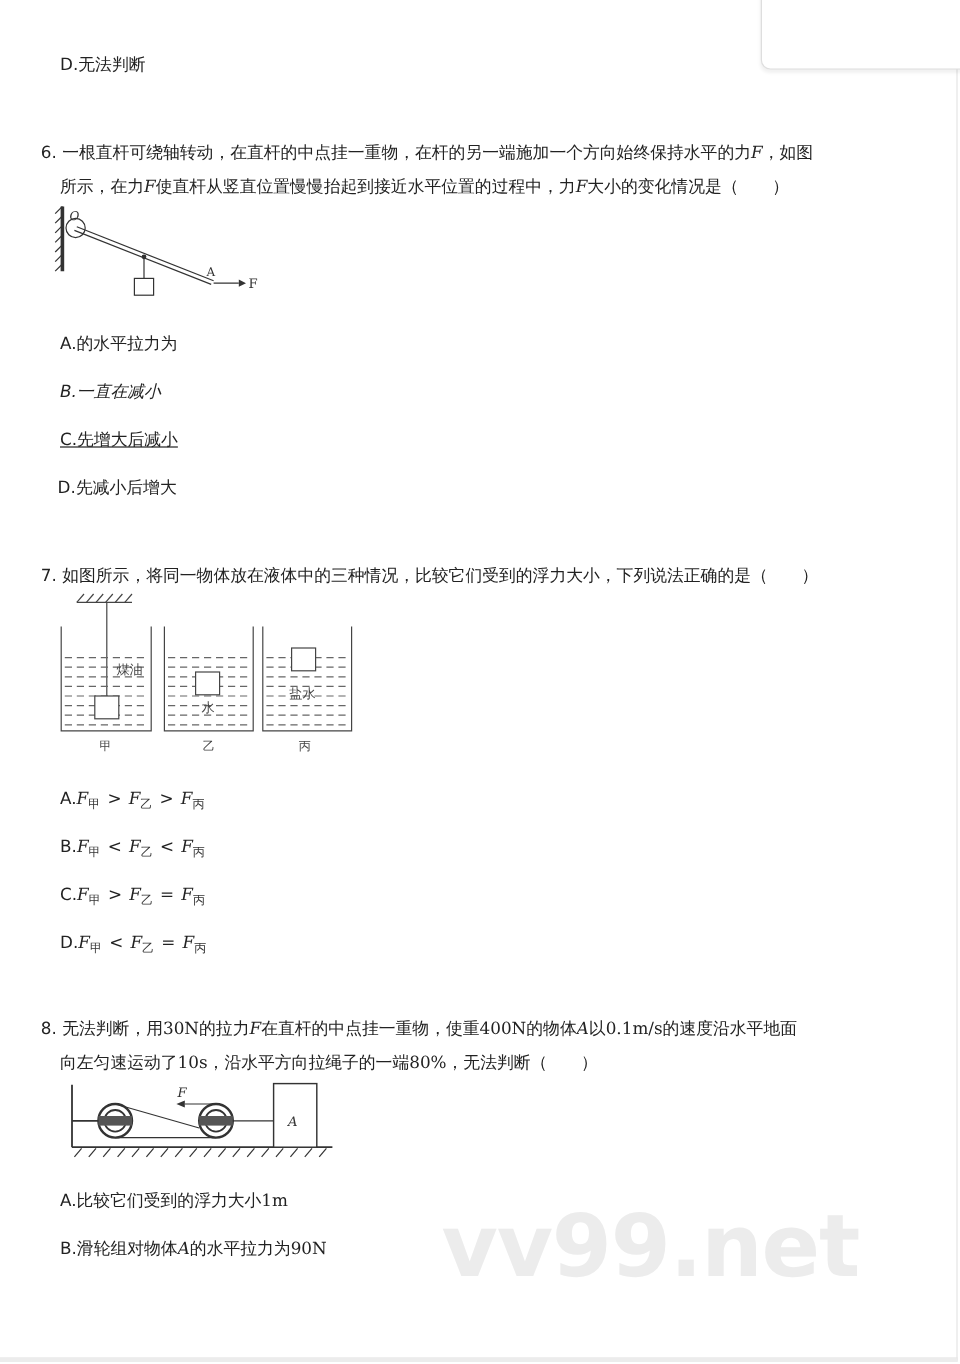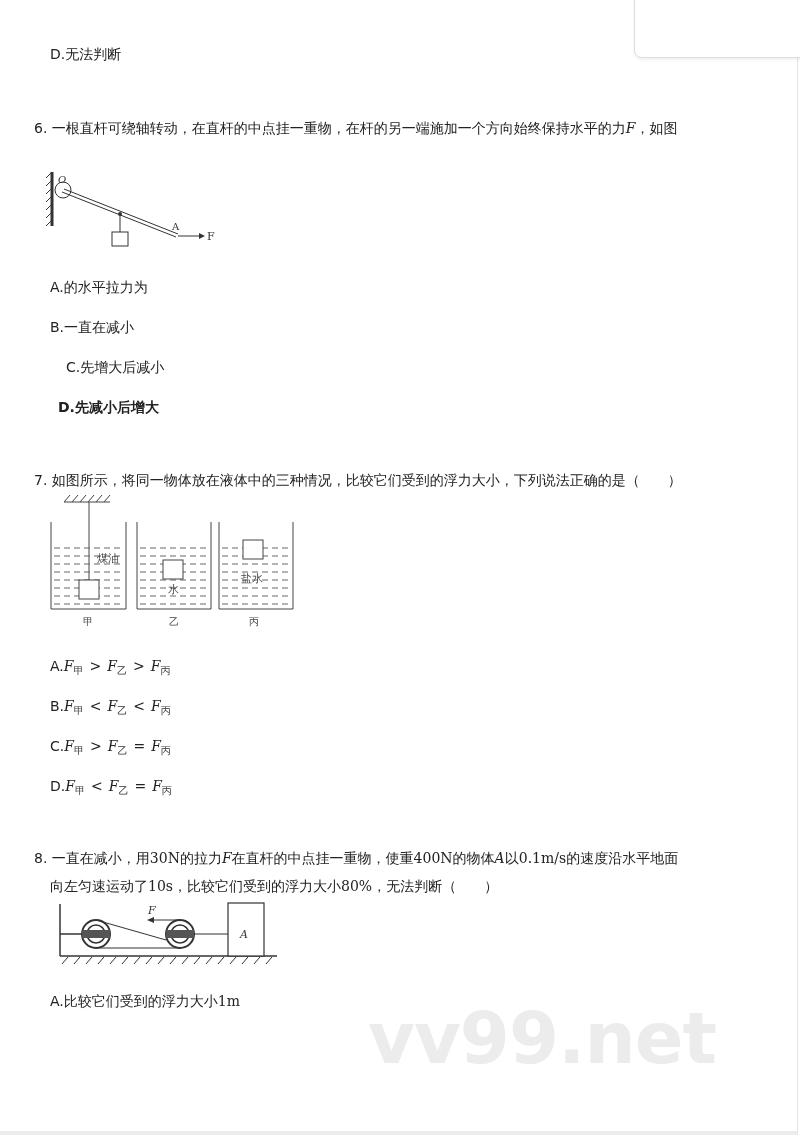--- a/index.html
+++ b/index.html
@@ -40,20 +40,23 @@
 <div class="page">
 
   <div class="float-card"></div>
 
   <div class="txt opt" style="left:50px; top:44px;">D.无法判断</div>
 
   <div class="txt q" style="left:34px; top:118px;">
     <span>6.</span>
     <span>一根直杆可绕轴转动，在直杆的中点挂一重物，在杆的另一端施加一个方向始终保持水平的力</span><span class="ital">F</span><span>，如图</span>
   </div>
+  <div class="txt q" style="left:50px; top:146px;">
+    <span>所示，在力</span><span class="ital">F</span><span>使直杆从竖直位置慢慢抬起到接近水平位置的过程中，力</span><span class="ital">F</span><span>大小的变化情况是（　　）</span>
+  </div>
 
   <svg style="left:44px; top:168px;" width="180" height="84" viewBox="0 0 180 84">
     <line x1="8" y1="4" x2="8" y2="58" stroke="#333" stroke-width="3"></line>
     <g stroke="#333" stroke-width="1">
       <line x1="2" y1="10" x2="8" y2="4"></line>
         <line x1="2" y1="18" x2="8" y2="12"></line>
         <line x1="2" y1="26" x2="8" y2="20"></line>
       <line x1="2" y1="34" x2="8" y2="28"></line>
         <line x1="2" y1="42" x2="8" y2="36"></line>
         <line x1="2" y1="50" x2="8" y2="44"></line>
@@ -66,23 +69,23 @@
     <circle cx="76" cy="46" r="2" fill="#333"></circle>
     <line x1="76" y1="46" x2="76" y2="64" stroke="#333" stroke-width="1"></line>
     <rect x="68" y="64" width="16" height="14" fill="none" stroke="#333" stroke-width="1"></rect>
     <text x="128" y="62" font-size="10" font-family="DejaVu Serif, serif" fill="#333">A</text>
     <line x1="134" y1="68" x2="155" y2="68" stroke="#333" stroke-width="1"></line>
     <polygon points="155,65 161,68 155,71" fill="#333"></polygon>
     <text x="163" y="72" font-size="11" font-family="DejaVu Serif, serif" fill="#333">F</text>
   </svg>
 
   <div class="txt opt" style="left:50px; top:277px;">A.的水平拉力为</div>
-  <div class="txt opt" style="left:50px; top:317px;">B.一直在减小</div>
-  <div class="txt opt" style="left:66px; top:357px;">C.先增大后减小</div>
-  <div class="txt opt" style="left:58px; top:397px;font-weight:bold;">D.先减小后增大</div>
+  <div class="txt opt" style="left:50px; top:317px;font-style:italic;">B.一直在减小</div>
+  <div class="txt opt" style="left:50px; top:357px;text-decoration:underline;">C.先增大后减小</div>
+  <div class="txt opt" style="left:48px; top:397px;">D.先减小后增大</div>
 
   <div class="txt q" style="left:34px; top:470px;">
     <span>7.</span>
     <span>如图所示，将同一物体放在液体中的三种情况，比较它们受到的浮力大小，下列说法正确的是（　　）</span>
   </div>
 
   <svg style="left:46px; top:492px;" width="250" height="140" viewBox="0 0 250 140">
 
     <line x1="18" y1="10" x2="64" y2="10" stroke="#444" stroke-width="1"></line>
     <g stroke="#444" stroke-width="1">
@@ -149,24 +152,24 @@
   </div>
   <div class="txt opt" style="left:50px; top:736px;">
     <span>C.</span><span class="ital">F</span><span class="sub">甲</span><span class="rel">&gt;</span><span class="ital">F</span><span class="sub">乙</span><span class="rel">=</span><span class="ital">F</span><span class="sub">丙</span>
   </div>
   <div class="txt opt" style="left:50px; top:776px;text-align:right;">
     <span>D.</span><span class="ital">F</span><span class="sub">甲</span><span class="rel">&lt;</span><span class="ital">F</span><span class="sub">乙</span><span class="rel">=</span><span class="ital">F</span><span class="sub">丙</span>
   </div>
 
   <div class="txt q" style="left:34px; top:848px;">
     <span>8.</span>
-    <span>一直在减小，用</span><span class="serif">30N</span><span>的拉力</span><span class="ital">F</span><span>在直杆的中点挂一重物，使重</span><span class="serif">400N</span><span>的物体</span><span class="ital">A</span><span>以</span><span class="serif">0.1m/s</span><span>的速度沿水平地面</span>
+    <span>无法判断，用</span><span class="serif">30N</span><span>的拉力</span><span class="ital">F</span><span>在直杆的中点挂一重物，使重</span><span class="serif">400N</span><span>的物体</span><span class="ital">A</span><span>以</span><span class="serif">0.1m/s</span><span>的速度沿水平地面</span>
   </div>
   <div class="txt q" style="left:50px; top:876px;">
-    <span>向左匀速运动了</span><span class="serif">10s</span><span>，比较它们受到的浮力大小</span><span class="serif">80%</span><span>，无法判断（　　）</span>
+    <span>向左匀速运动了</span><span class="serif">10s</span><span>，沿水平方向拉绳子的一端</span><span class="serif">80%</span><span>，无法判断（　　）</span>
   </div>
 
   <svg style="left:52px; top:900px;" width="228" height="68" viewBox="0 0 228 68">
 
     <line x1="8" y1="4" x2="8" y2="56" stroke="#333" stroke-width="1.5"></line>
 
     <line x1="8" y1="56" x2="225" y2="56" stroke="#333" stroke-width="1.5"></line>
     <g stroke="#333" stroke-width="1">
       <line x1="10" y1="64" x2="16" y2="57"></line>
         <line x1="22" y1="64" x2="28" y2="57"></line>
@@ -204,15 +207,18 @@
     <polygon points="102,17 95,20 102,23" fill="#333"></polygon>
     <text x="96" y="14" font-size="11" font-style="italic" font-family="DejaVu Serif, serif" fill="#333">F</text>
 
     <rect x="176" y="3" width="36" height="53" fill="#fff" stroke="#333" stroke-width="1.2"></rect>
     <text x="188" y="38" font-size="11" font-style="italic" font-family="DejaVu Serif, serif" fill="#333">A</text>
   </svg>
 
   <div class="txt opt" style="left:50px; top:991px;">
     <span>A.比较它们受到的浮力大小</span><span class="serif">1m</span>
   </div>
+  <div class="txt opt" style="left:50px; top:1031px;">
+    <span>B.滑轮组对物体</span><span class="ital">A</span><span>的水平拉力为</span><span class="serif">90N</span>
+  </div>
 
   <div class="watermark">vv99.net</div>
 </div>
 
 </body></html>

